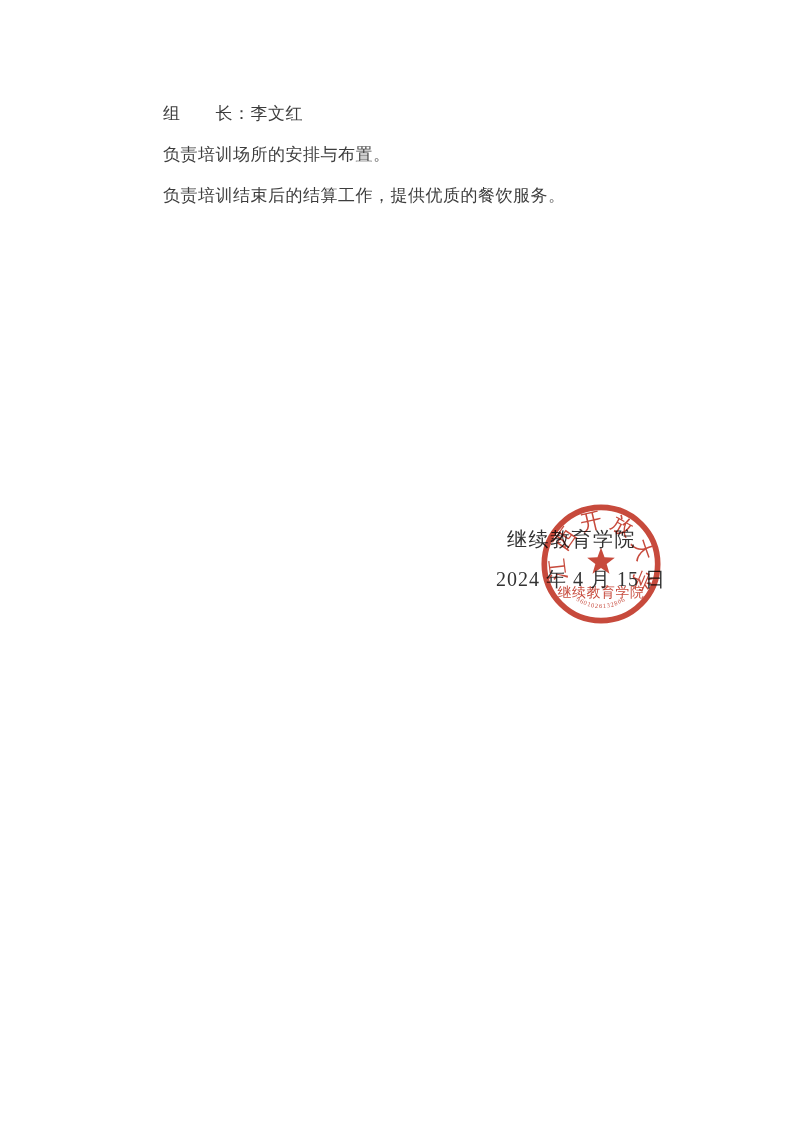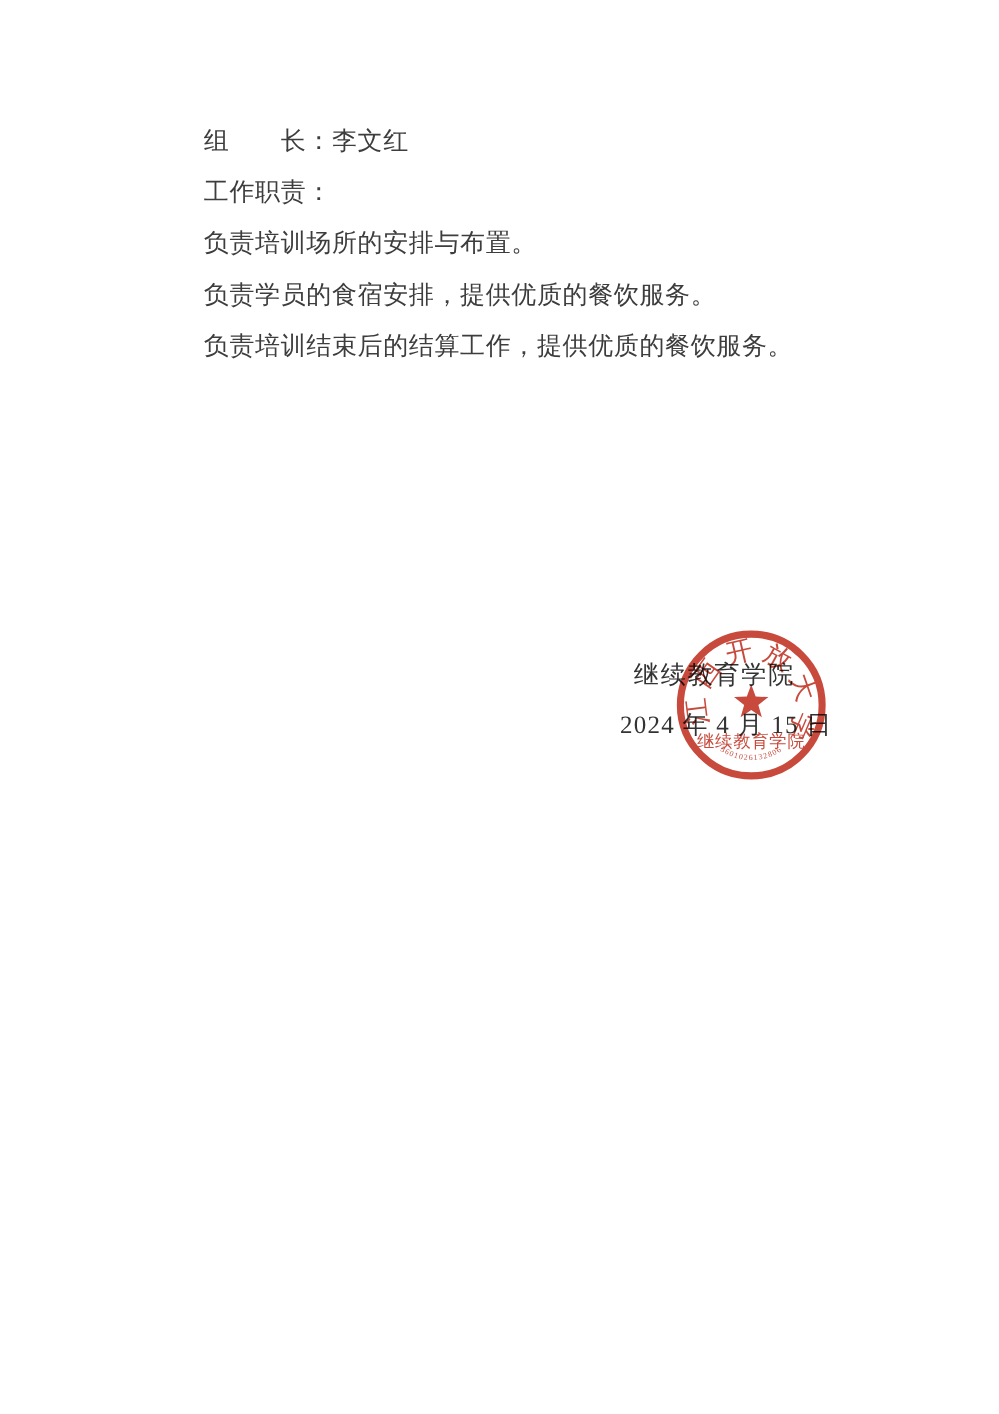--- a/index.html
+++ b/index.html
@@ -17,21 +17,21 @@
     color: #3d3d3d;
   }
   .body-text {
     position: absolute;
     left: 163px;
     top: 93px;
     width: 560px;
   }
   .body-text p {
     margin: 0;
-    font-size: 20px;
+    font-size: 17px;
     line-height: 41px;
     letter-spacing: 0.5px;
     white-space: pre;
     color: #3d3d3d;
   }
   .signature-org {
     position: absolute;
     left: 507px;
     top: 526px;
     font-size: 20px;
@@ -62,23 +62,21 @@
     fill: #c23a2b;
   }
 </style>
 </head>
 <body>
 
 <div class="page">
 
   <div class="body-text">
     <p>组　　长：李文红</p>
-    <p>工作职责：</p>
     <p>负责培训场所的安排与布置。</p>
-    <p>负责学员的食宿安排，提供优质的餐饮服务。</p>
     <p>负责培训结束后的结算工作，提供优质的餐饮服务。</p>
   </div>
 
   <div class="signature-org">继续教育学院</div>
   <div class="signature-date">2024 年 4 月 15 日</div>
 
   <svg class="seal" viewBox="0 0 200 200" xmlns="http://www.w3.org/2000/svg">
 
     <circle cx="100" cy="100" r="90" fill="none" stroke="#c23a2b" stroke-width="9"></circle>
 

